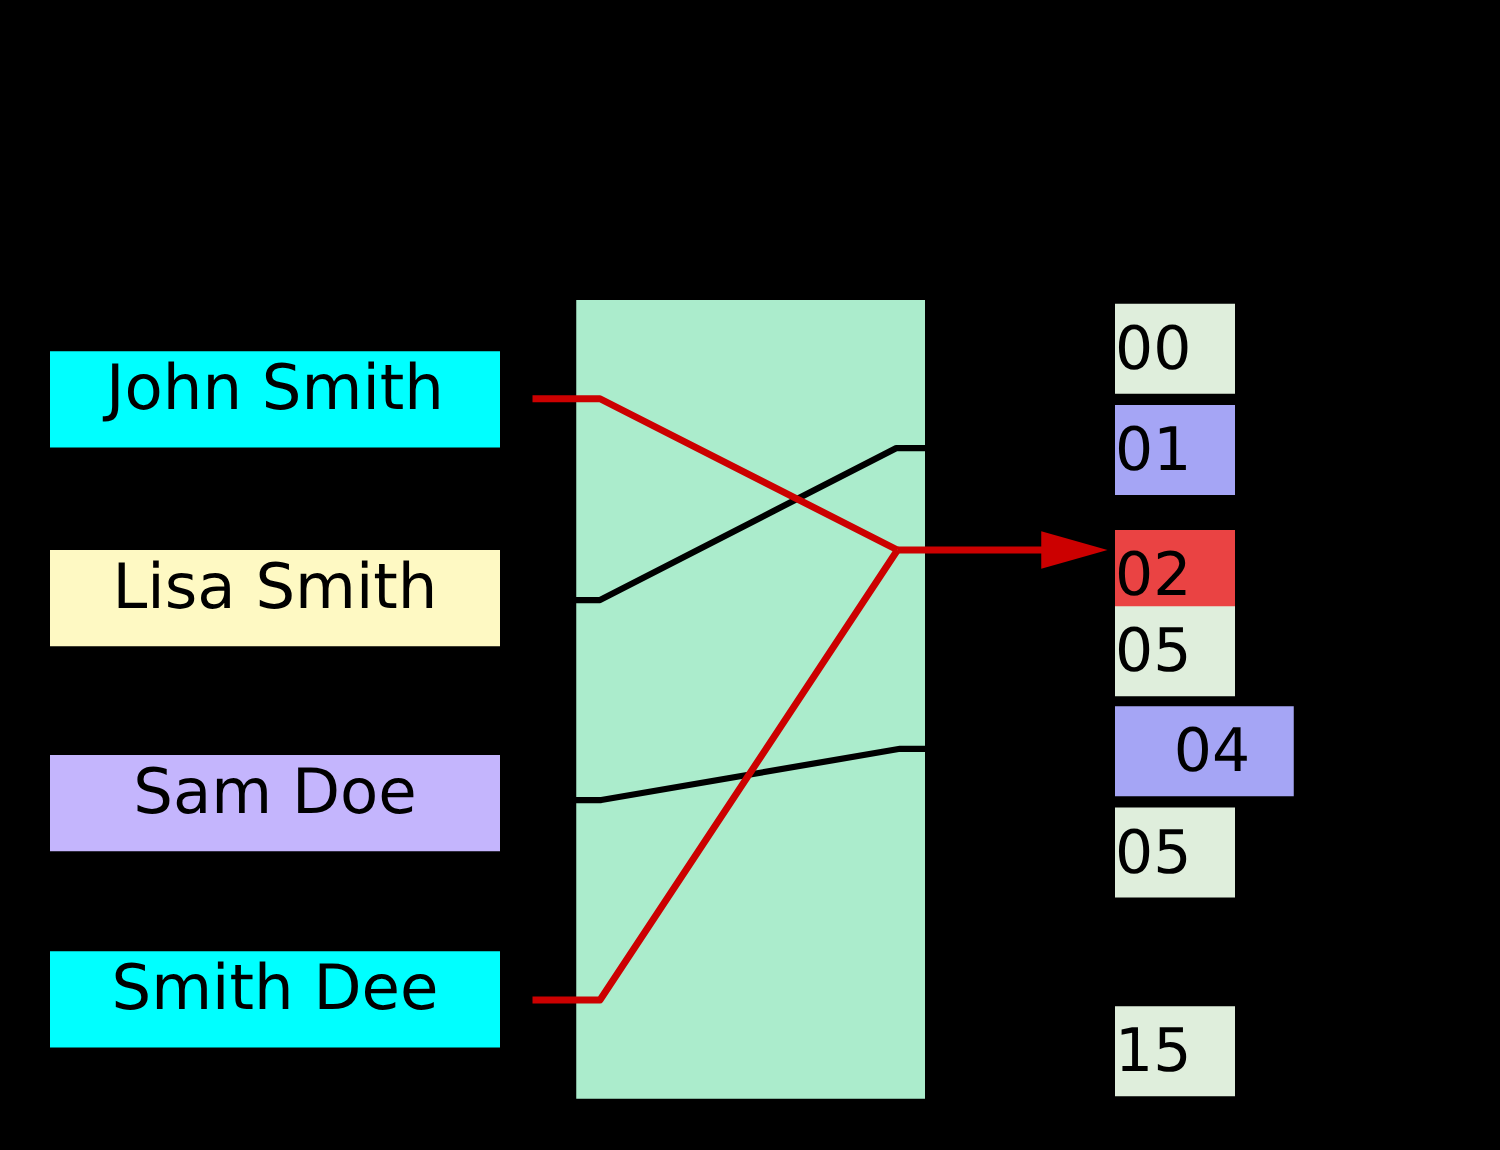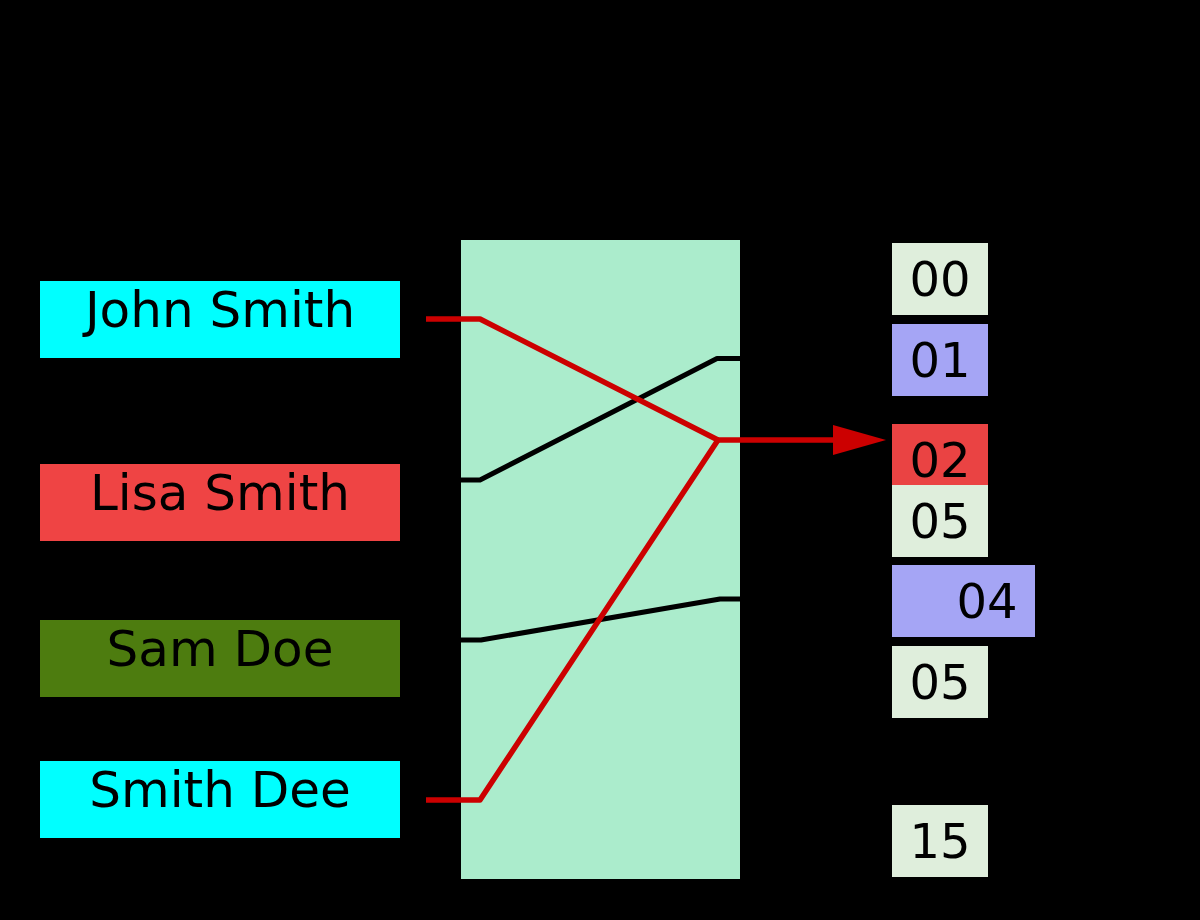--- a/index.html
+++ b/index.html
@@ -43,39 +43,39 @@
     height: 920px;
     pointer-events: none;
   }
   .bucket {
     position: absolute;
     left: 892px;
     width: 96px;
     height: 72px;
     display: flex;
     align-items: center;
-    justify-content: center;
+    justify-content: flex-start;
   }
   .bucket span {
     font-size: 48px;
     color: #000000;
   }
 </style>
 </head>
 <body>
 
 <div class="stage">
 
   <div class="key-box" style="top: 281px; background: rgb(0, 255, 255);">
     <span>John Smith</span>
   </div>
-  <div class="key-box" style="top: 464px; background: #ef4444;">
+  <div class="key-box" style="top: 440px; background: #fef9c3;">
     <span>Lisa Smith</span>
   </div>
-  <div class="key-box" style="top: 620px; background: #4d7c0f;">
+  <div class="key-box" style="top: 604px; background: #c4b5fd;">
     <span>Sam Doe</span>
   </div>
   <div class="key-box" style="top: 761px; background: rgb(0, 255, 255);">
     <span>Smith Dee</span>
   </div>
 
   <div class="hash-box" style="background: rgb(171, 236, 204);"></div>
 
   <svg class="wires" viewBox="0 0 1200 920">
 

